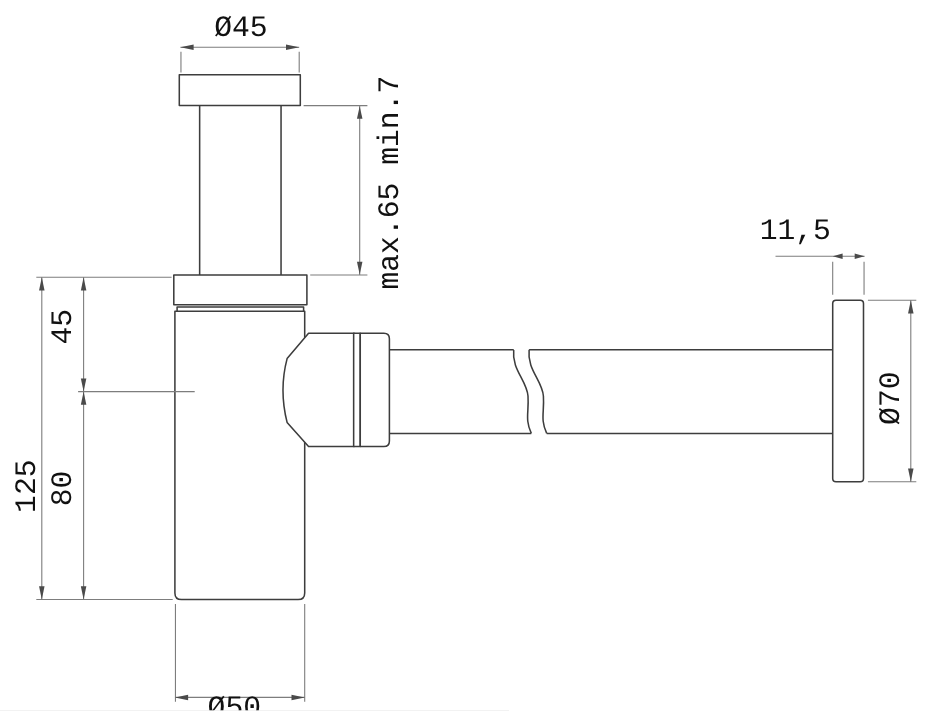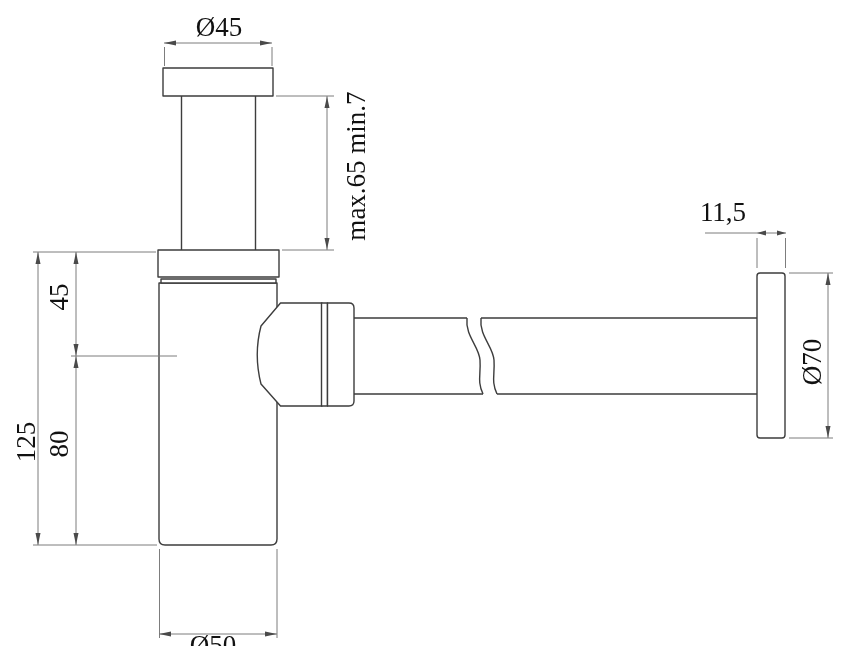--- a/index.html
+++ b/index.html
@@ -7,21 +7,21 @@
     --part:#3d3d3d;
     --dim:#7d7d7d;
     --arrow:#4a4a4a;
     --text:#111111;
   }
   html,body{margin:0;padding:0;background:#e8e8e8;}
   .canvas{
     position:relative;
     width:862px;height:646px;
     background:var(--bg);
-    font-family:Liberation Serif, serif;
+    font-family:Liberation Mono, monospace;
     overflow:hidden;
   }
   svg{position:absolute;left:0;top:0;}
   .part{stroke:var(--part);stroke-width:1.4;fill:none;stroke-linejoin:round;stroke-linecap:butt;}
   .part.filled{fill:#ffffff;}
   .dim{stroke:var(--dim);stroke-width:1;fill:none;}
   .arrowhead{fill:var(--arrow);stroke:none;}
   .lbl{
     position:absolute;
     font-size:27px;

